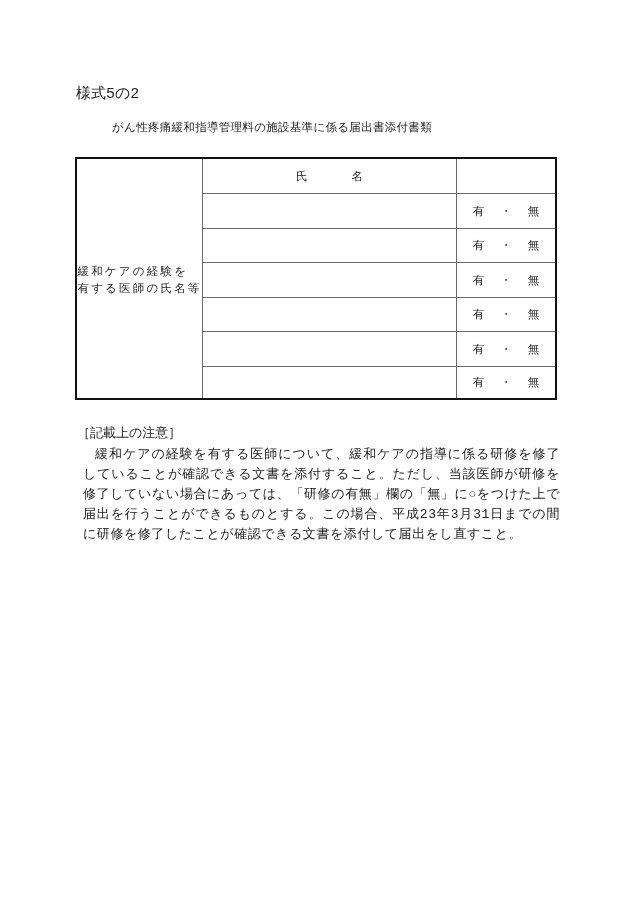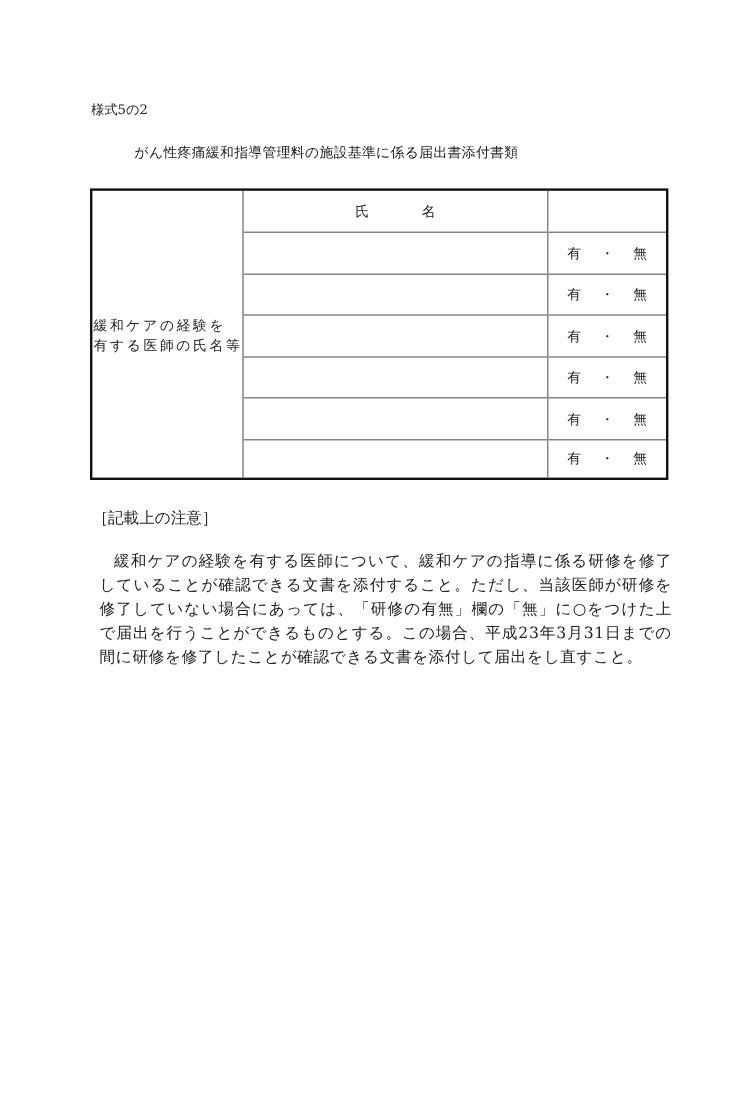--- a/index.html
+++ b/index.html
@@ -12,22 +12,23 @@
       height: 916px;
       position: relative;
       overflow: hidden;
       font-family: "DejaVu Serif", "Liberation Serif", serif;
       color: #222222;
     }
     .form-number {
       position: absolute;
       left: 76px;
       top: 84px;
-      font-size: 11px;
+      font-size: 15px;
       letter-spacing: 0px;
+      font-family: Liberation Mono, monospace;
     }
     .doc-title {
       position: absolute;
       left: 0;
       width: 544px;
       top: 120px;
       text-align: center;
       font-size: 11.5px;
       letter-spacing: 0.3px;
     }
@@ -43,21 +44,21 @@
     .left-cell {
       position: absolute;
       left: 0;
       top: 0;
       width: 126px;
       height: 100%;
       border-right: 1px solid #6a6a6a;
       box-sizing: border-box;
       display: flex;
       align-items: center;
-      justify-content: flex-end;
+      justify-content: center;
     }
     .left-label {
       font-size: 11.5px;
       line-height: 17px;
       letter-spacing: 2.2px;
       text-align: left;
       margin-top: 2px;
     }
     .right-area {
       position: absolute;
@@ -106,26 +107,27 @@
       left: 80px;
       top: 424px;
       width: 480px;
       font-size: 13px;
     }
     .notes-heading {
       margin-left: -3px;
       line-height: 17px;
     }
     .notes-body {
-      margin-top: 18px;
+      margin-top: 4px;
       line-height: 20px;
       text-indent: 12px;
       letter-spacing: 0.55px;
       text-align: justify;
       padding-left: 3px;
+      font-family: Liberation Mono, monospace;
     }
   </style>
 </head>
 <body>
 
 <div class="form-number">様式5の2</div>
 
 <div class="doc-title">がん性疼痛緩和指導管理料の施設基準に係る届出書添付書類</div>
 
 <div class="form-table">

